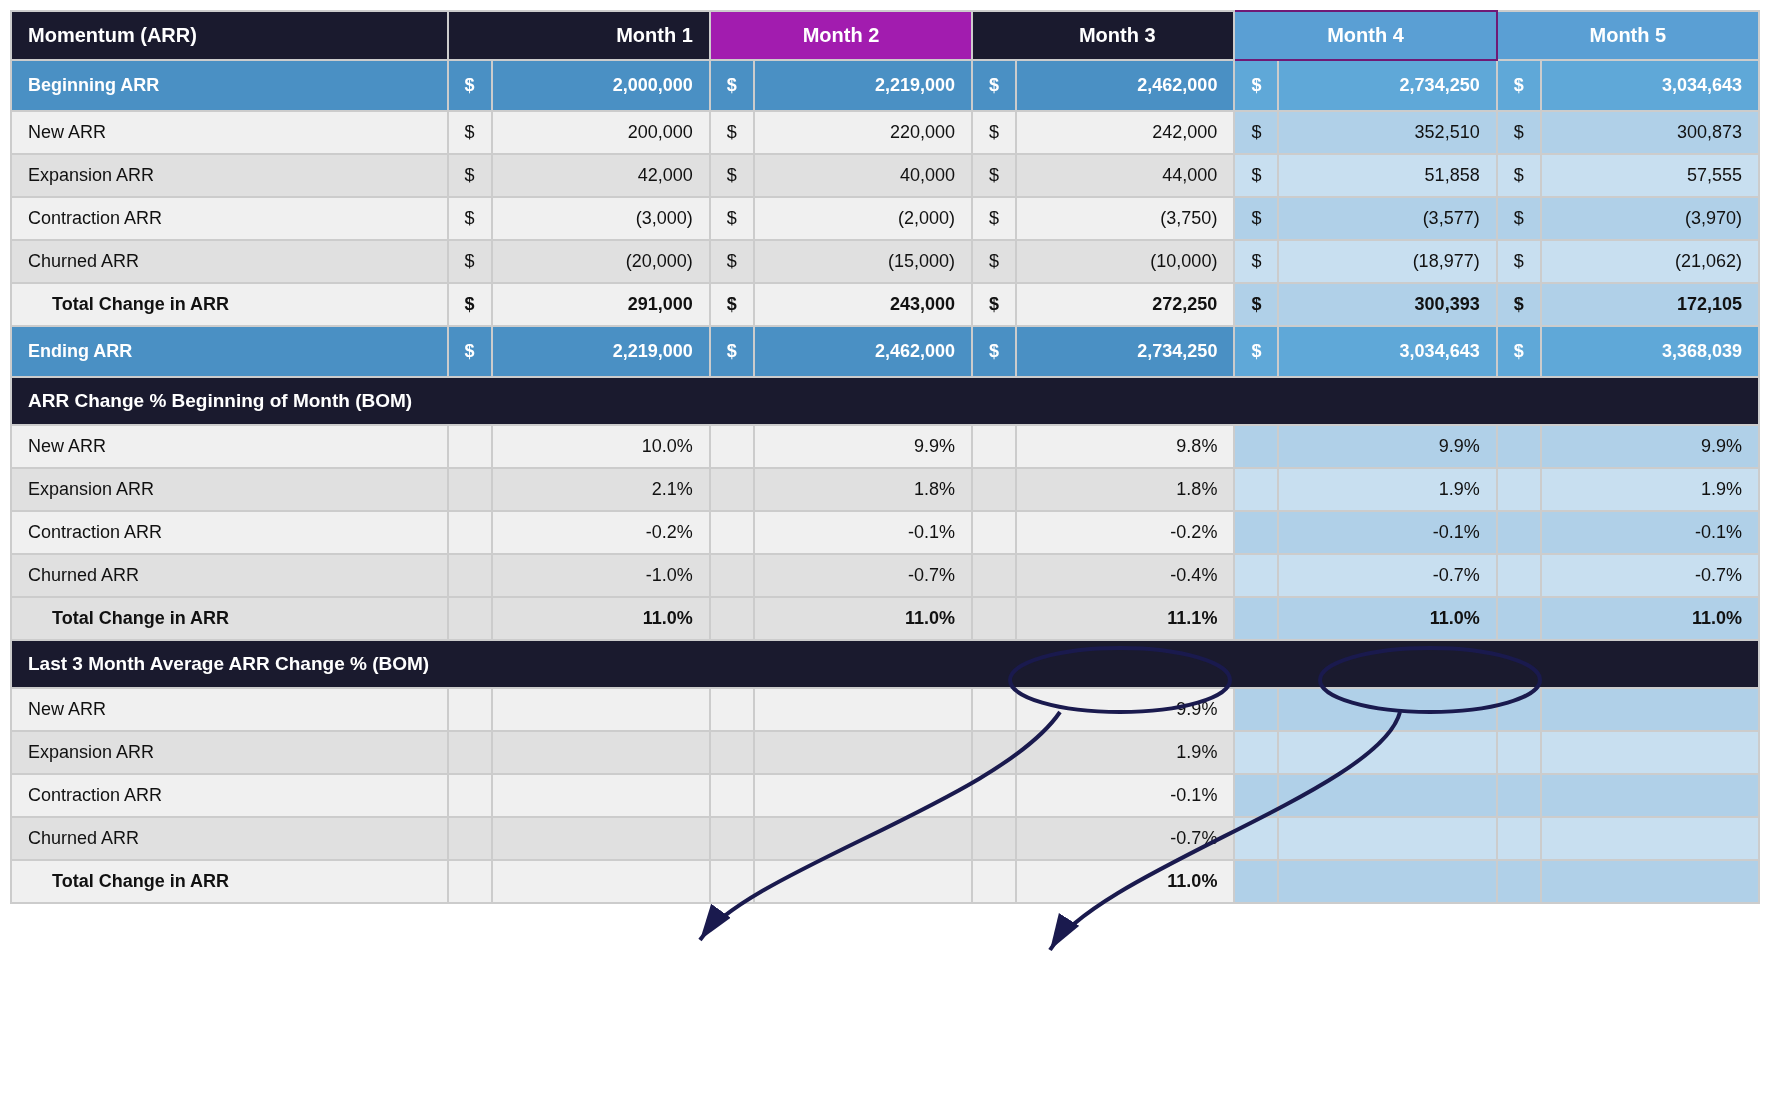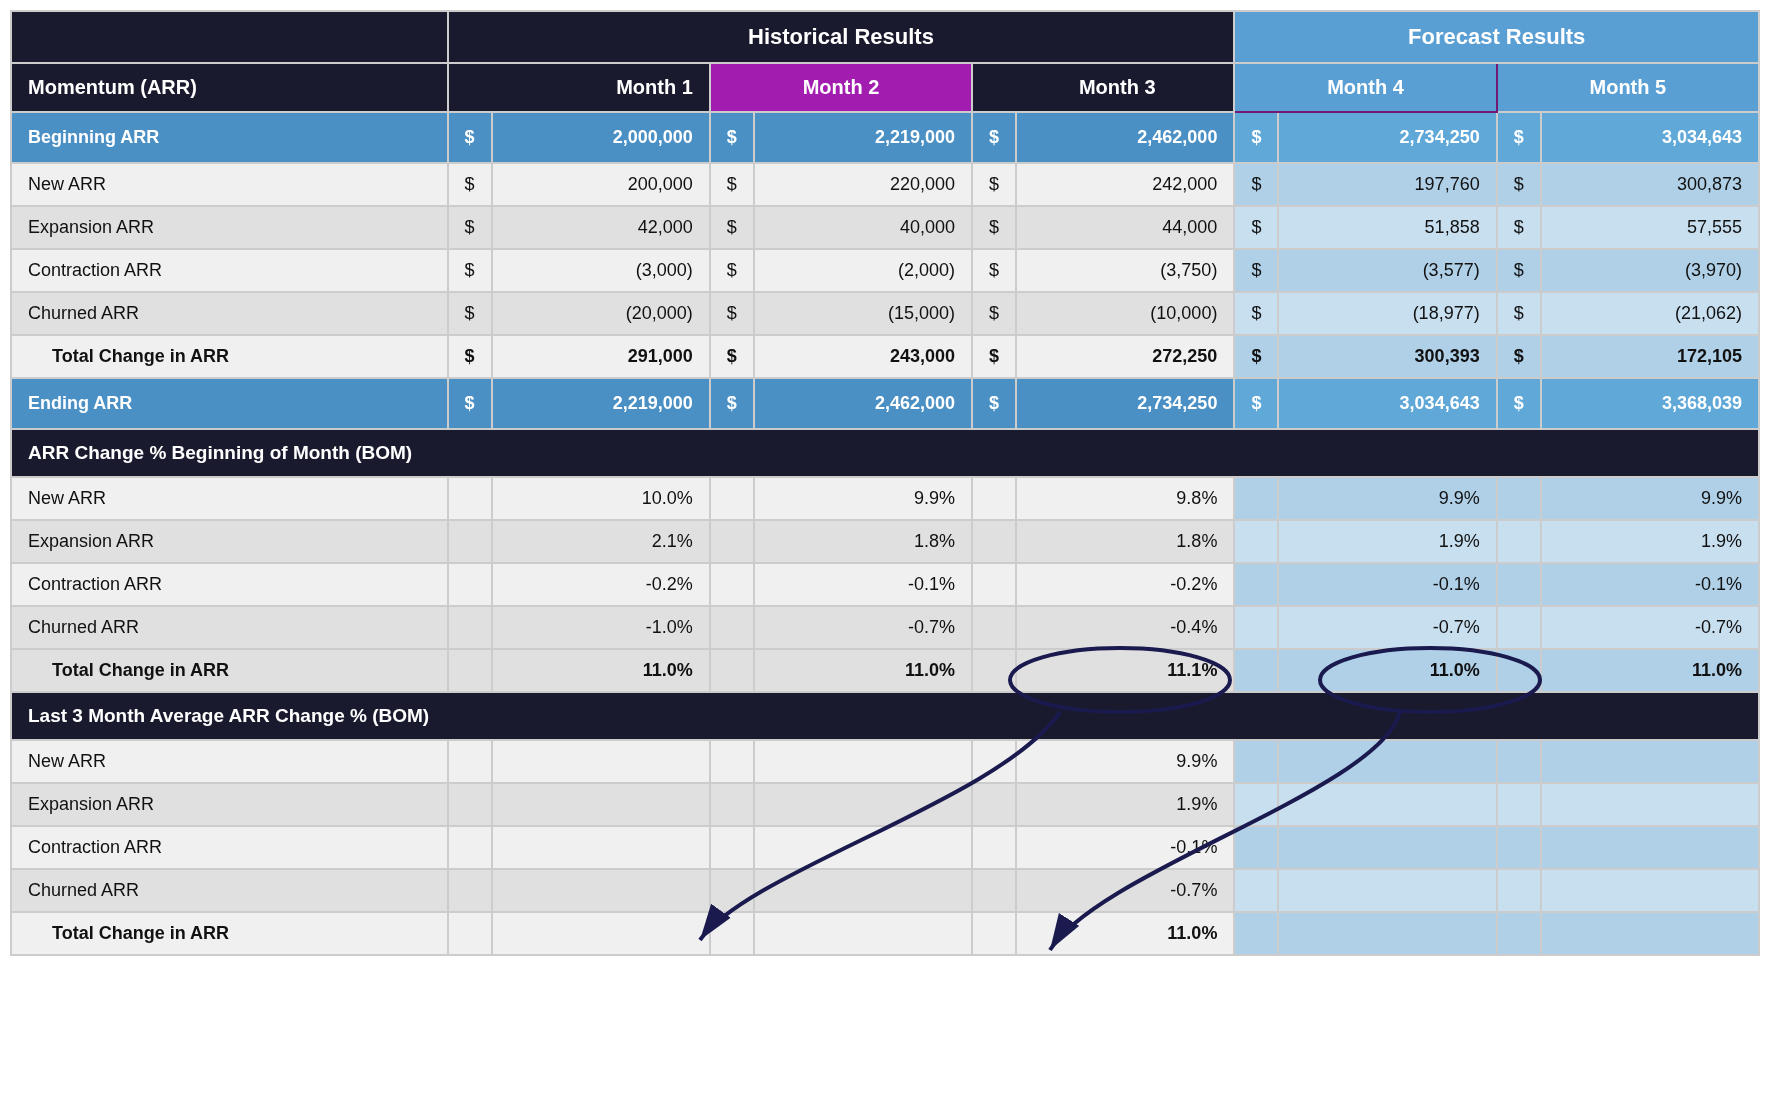--- a/index.html
+++ b/index.html
@@ -148,25 +148,20 @@
       font-weight: bold;
     }
   </style>
 </head>
 <body>
 
 <div class="table-wrapper" style="position:relative;">
   <table>
 
     <thead>
-      <tr class="header-main-row">
-        <th class="label-col momentum-label" style="background:#1a1a2e; border:2px solid #ccc;"></th>
-        <th colspan="6" class="col-group-header" style="background:#1a1a2e; border:2px solid #ccc;">Historical Results</th>
-        <th colspan="4" class="col-group-header forecast-header" style="background:#5a9fd4; border:2px solid #ccc;">Forecast Results</th>
-      </tr>
       <tr class="header-month-row">
         <th class="label-col momentum-label" style="background:#1a1a2e; border:2px solid #ccc; font-size:20px;">Momentum (ARR)</th>
         <th colspan="2" class="month-label" style="text-align:right; background:#1a1a2e; border:2px solid #ccc; font-size:20px;">Month 1</th>
         <th colspan="2" class="month-label" style="text-align:center; background:#a21caf; border:2px solid #ccc; font-size:20px;">Month 2</th>
         <th colspan="2" class="month-label" style="text-align:center; background:#1a1a2e; border:2px solid #ccc; font-size:20px;padding-left:44px;">Month 3</th>
         <th colspan="2" class="month-label forecast-header" style="text-align:center; background:#5a9fd4; border:2px solid #701a75; font-size:20px;padding-left:16px;">Month 4</th>
         <th colspan="2" class="month-label forecast-header" style="text-align:center; background:#5a9fd4; border:2px solid #ccc; font-size:20px;">Month 5</th>
       </tr>
     </thead>
     <tbody>
@@ -187,21 +182,21 @@
 
       <tr class="data-row-light">
         <td class="label-col">New ARR</td>
         <td class="dollar-col">$</td>
         <td class="num-col">200,000</td>
         <td class="dollar-col">$</td>
         <td class="num-col">220,000</td>
         <td class="dollar-col">$</td>
         <td class="num-col">242,000</td>
         <td class="dollar-col forecast-col">$</td>
-        <td class="num-col forecast-col">197,760</td>
+        <td class="num-col forecast-col">352,510</td>
         <td class="dollar-col forecast-col">$</td>
         <td class="num-col forecast-col">300,873</td>
       </tr>
 
       <tr class="data-row-dark">
         <td class="label-col">Expansion ARR</td>
         <td class="dollar-col">$</td>
         <td class="num-col">42,000</td>
         <td class="dollar-col">$</td>
         <td class="num-col">40,000</td>

